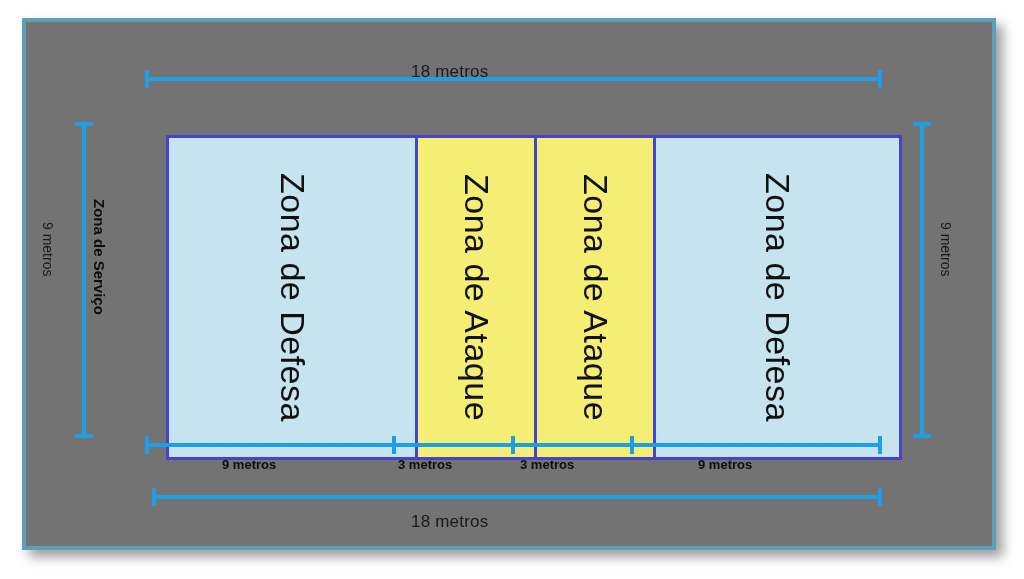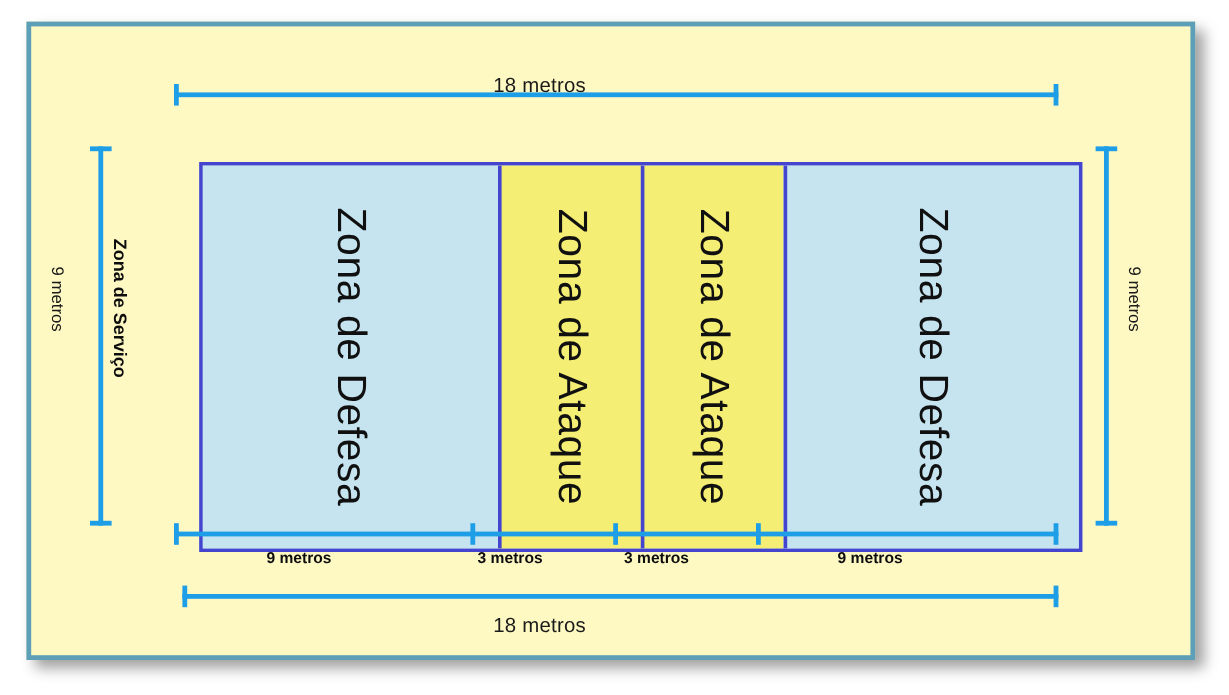--- a/index.html
+++ b/index.html
@@ -20,21 +20,21 @@
     height: 579px;
   }
 
   
   .outer-frame {
     position: absolute;
     left: 22px;
     top: 18px;
     width: 974px;
     height: 532px;
-    background: #fef9c3;
+    background: #737373;
     border: 4px solid #5c9fb6;
     box-sizing: border-box;
     box-shadow: 7px 7px 11px rgba(0,0,0,0.38);
   }
 
   
   .dim-h {
     position: absolute;
     height: 4px;
     background: #1e9ee6;

